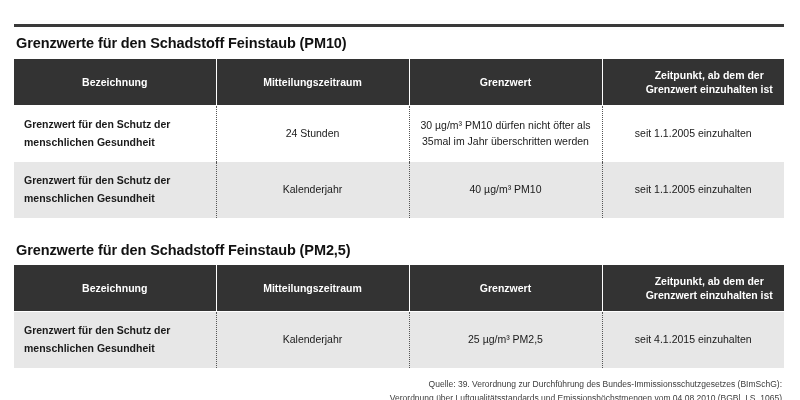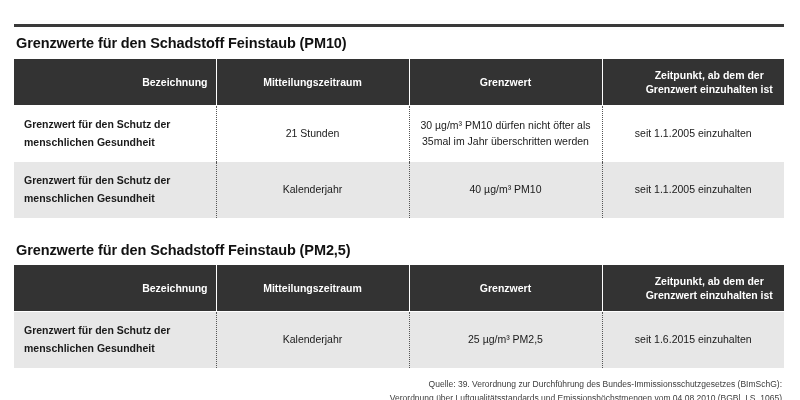--- a/index.html
+++ b/index.html
@@ -53,21 +53,21 @@
     padding: 9px 8px;
     vertical-align: middle;
     border-right: 1.5px solid #ffffff;
     border-bottom: 1.5px solid #ffffff;
   }
   table.grid thead th:last-child {
     border-right: none;
     padding-left: 40px;
   }
   table.grid thead th.col-name {
-    text-align: right;
+    text-align: center;
   }
   table.grid thead th.col-center {
     text-align: center;
   }
   table.grid tbody td {
     font-size: 10.5px;
     line-height: 1.5;
     padding: 10px 10px;
     vertical-align: middle;
     border-right: 1.5px dotted #555555;
@@ -122,21 +122,21 @@
       <tr>
         <th class="col-name">Bezeichnung</th>
         <th class="col-center">Mitteilungszeitraum</th>
         <th class="col-center">Grenzwert</th>
         <th class="col-center">Zeitpunkt, ab dem der Grenzwert einzuhalten ist</th>
       </tr>
     </thead>
     <tbody>
       <tr class="row-white">
         <td class="col-name">Grenzwert für den Schutz der menschlichen Gesundheit</td>
-        <td class="col-center">21 Stunden</td>
+        <td class="col-center">24 Stunden</td>
         <td class="col-center">30 µg/m³ PM10 dürfen nicht öfter als 35mal im Jahr überschritten werden</td>
         <td class="col-center">seit 1.1.2005 einzuhalten</td>
       </tr>
       <tr class="row-gray">
         <td class="col-name">Grenzwert für den Schutz der menschlichen Gesundheit</td>
         <td class="col-center">Kalenderjahr</td>
         <td class="col-center">40 µg/m³ PM10</td>
         <td class="col-center">seit 1.1.2005 einzuhalten</td>
       </tr>
     </tbody>
@@ -157,21 +157,21 @@
         <th class="col-center">Mitteilungszeitraum</th>
         <th class="col-center">Grenzwert</th>
         <th class="col-center">Zeitpunkt, ab dem der Grenzwert einzuhalten ist</th>
       </tr>
     </thead>
     <tbody>
       <tr class="row-gray">
         <td class="col-name">Grenzwert für den Schutz der menschlichen Gesundheit</td>
         <td class="col-center">Kalenderjahr</td>
         <td class="col-center">25 µg/m³ PM2,5</td>
-        <td class="col-center">seit 1.6.2015 einzuhalten</td>
+        <td class="col-center">seit 4.1.2015 einzuhalten</td>
       </tr>
     </tbody>
   </table>
 
   <div class="source">
     <div>Quelle: 39. Verordnung zur Durchführung des Bundes-Immissionsschutzgesetzes (BImSchG):</div>
     <div>Verordnung über Luftqualitätsstandards und Emissionshöchstmengen vom 04.08.2010 (BGBl. I S. 1065)</div>
   </div>
 
 </div>

